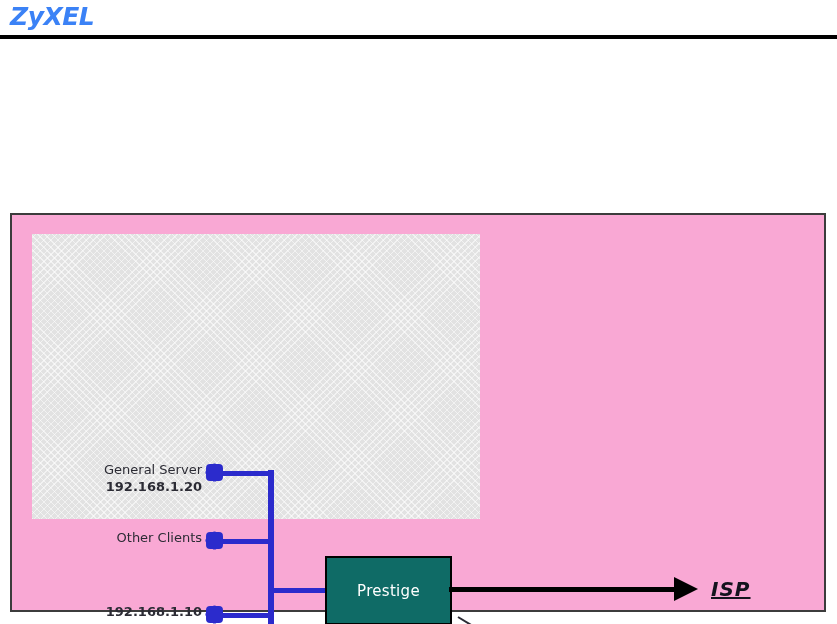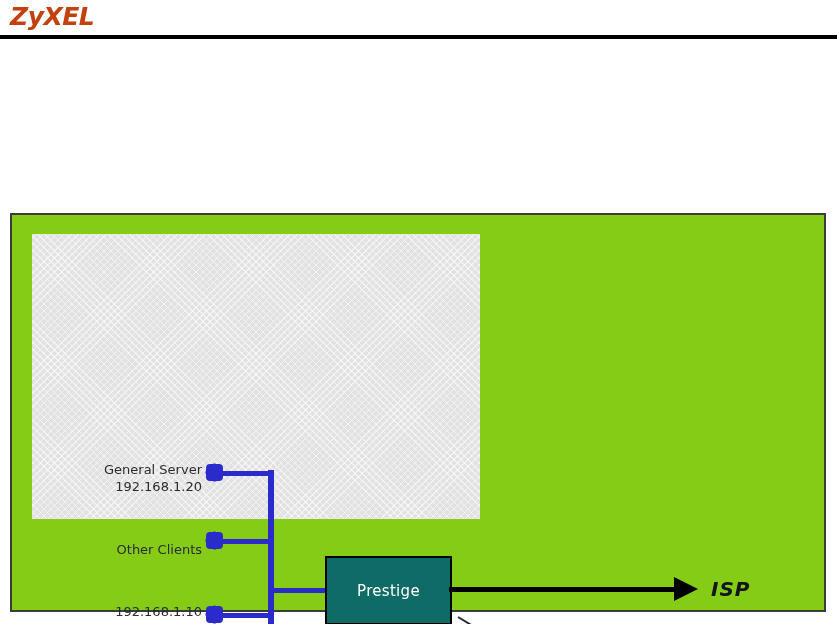--- a/index.html
+++ b/index.html
@@ -19,42 +19,42 @@
   
   #brand-logo {
     position: absolute;
     left: 10px;
     top: 2px;
     font-family: "DejaVu Sans", sans-serif;
     font-size: 25px;
     font-weight: bold;
     font-style: italic;
     letter-spacing: -0.5px;
-    color: #c2410c;
+    color: #3b82f6;
     line-height: 30px;
   }
   #header-rule {
     position: absolute;
     left: 0px;
     top: 35px;
     width: 837px;
     height: 4px;
     background: #000000;
   }
 
   
   #figure-frame {
     position: absolute;
     left: 10px;
     top: 213px;
     width: 816px;
     height: 399px;
     border: 2px solid #3c3c3c;
     box-sizing: border-box;
-    background: #84cc16;
+    background: #f9a8d4;
   }
 
   
   #network-panel {
     position: absolute;
     left: 20px;
     top: 19px;
     width: 448px;
     height: 285px;
     background-color: #e2e2e2;
@@ -68,21 +68,21 @@
     position: absolute;
     width: 168px;
     text-align: right;
     font-family: "DejaVu Sans", sans-serif;
     font-size: 13px;
     color: #2b2b34;
     line-height: 17px;
     white-space: nowrap;
   }
   .node-label .nm { display: block; }
-  .node-label .ip { display: block; }
+  .node-label .ip { display: block; font-weight: bold; }
 
   
   .node-dot {
     position: absolute;
     width: 17px;
     height: 17px;
     background: #2b2bcc;
     border-radius: 4px;
     transform: rotate(45deg) scale(.86);
   }
@@ -159,20 +159,21 @@
   #isp-label {
     position: absolute;
     left: 699px;
     top: 362px;
     font-family: "DejaVu Sans", sans-serif;
     font-size: 20px;
     font-weight: bold;
     font-style: italic;
     color: #14141e;
     letter-spacing: 1px;
+    text-decoration: underline;
   }
 
   
   #leader-line {
     position: absolute;
     left: 440px;
     top: 398px;
     width: 70px;
     height: 44px;
     overflow: visible;
@@ -189,21 +190,21 @@
 
   <div id="network-panel"></div>
 
   <div class="node-label" style="left:22px; top:246px;">
     <span class="nm">General Server</span>
     <span class="ip">192.168.1.20</span>
   </div>
   <div class="node-dot" style="left:194px; top:249px;"></div>
   <div class="h-link" style="left:208px; top:256px; width:52px;"></div>
 
-  <div class="node-label" style="left:22px; top:326px;">
+  <div class="node-label" style="left:22px; top:314px;">
     <span class="nm">Other Clients</span>
   </div>
   <div class="node-dot" style="left:194px; top:317px;"></div>
   <div class="h-link" style="left:208px; top:324px; width:52px;"></div>
 
   <div class="node-label" style="left:22px; top:388px;">
     <span class="ip">192.168.1.10</span>
   </div>
   <div class="node-dot" style="left:194px; top:391px;"></div>
   <div class="h-link" style="left:208px; top:398px; width:52px;"></div>

